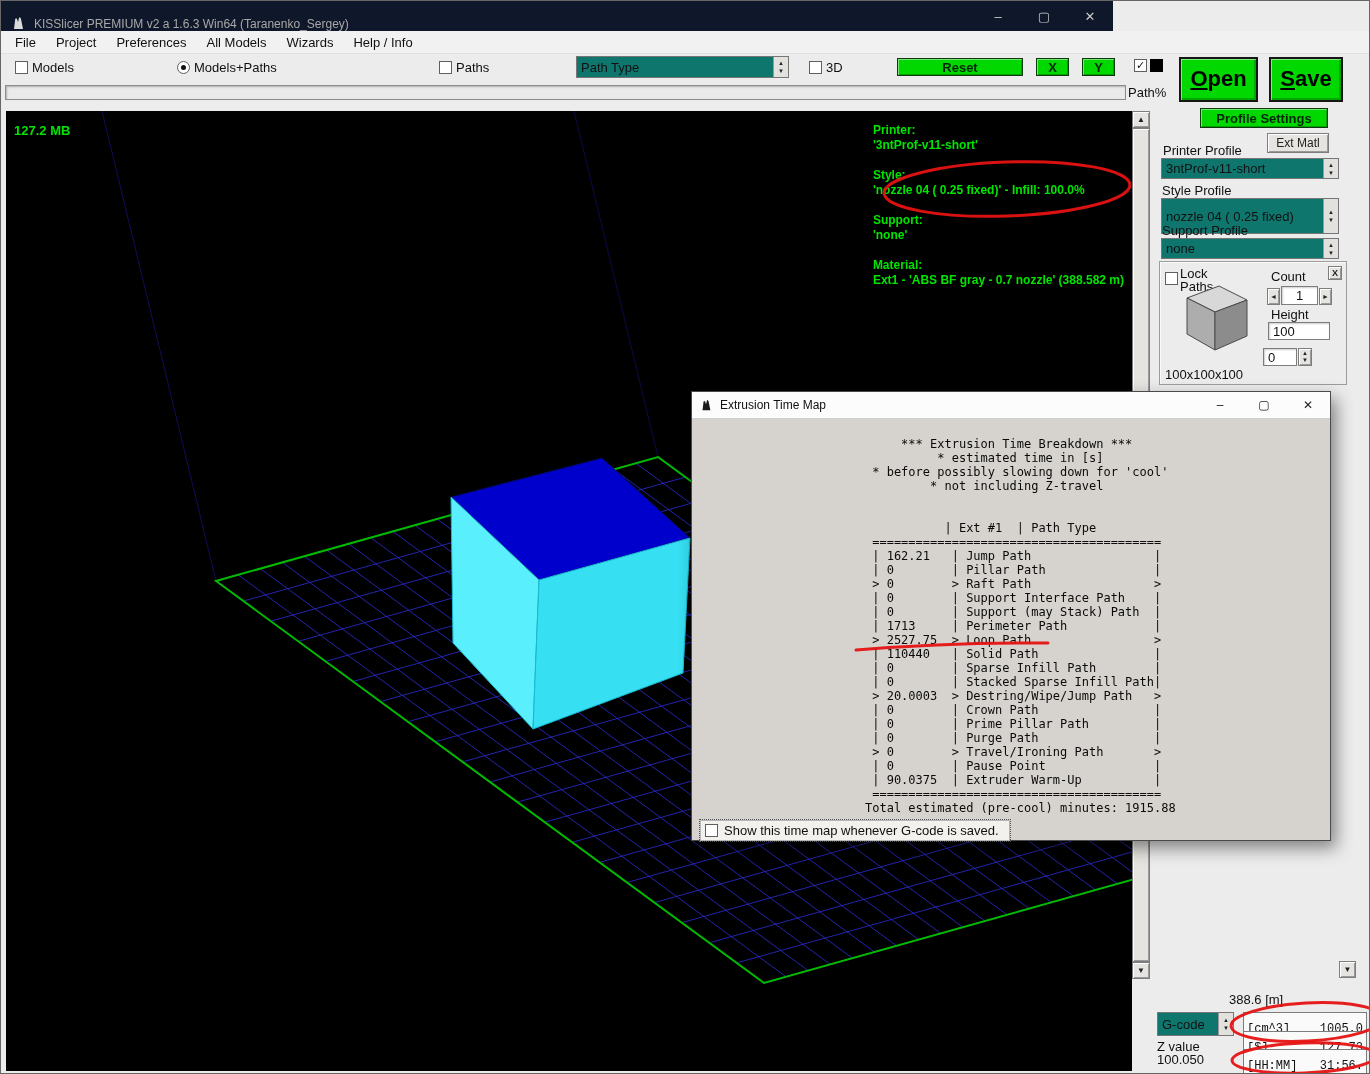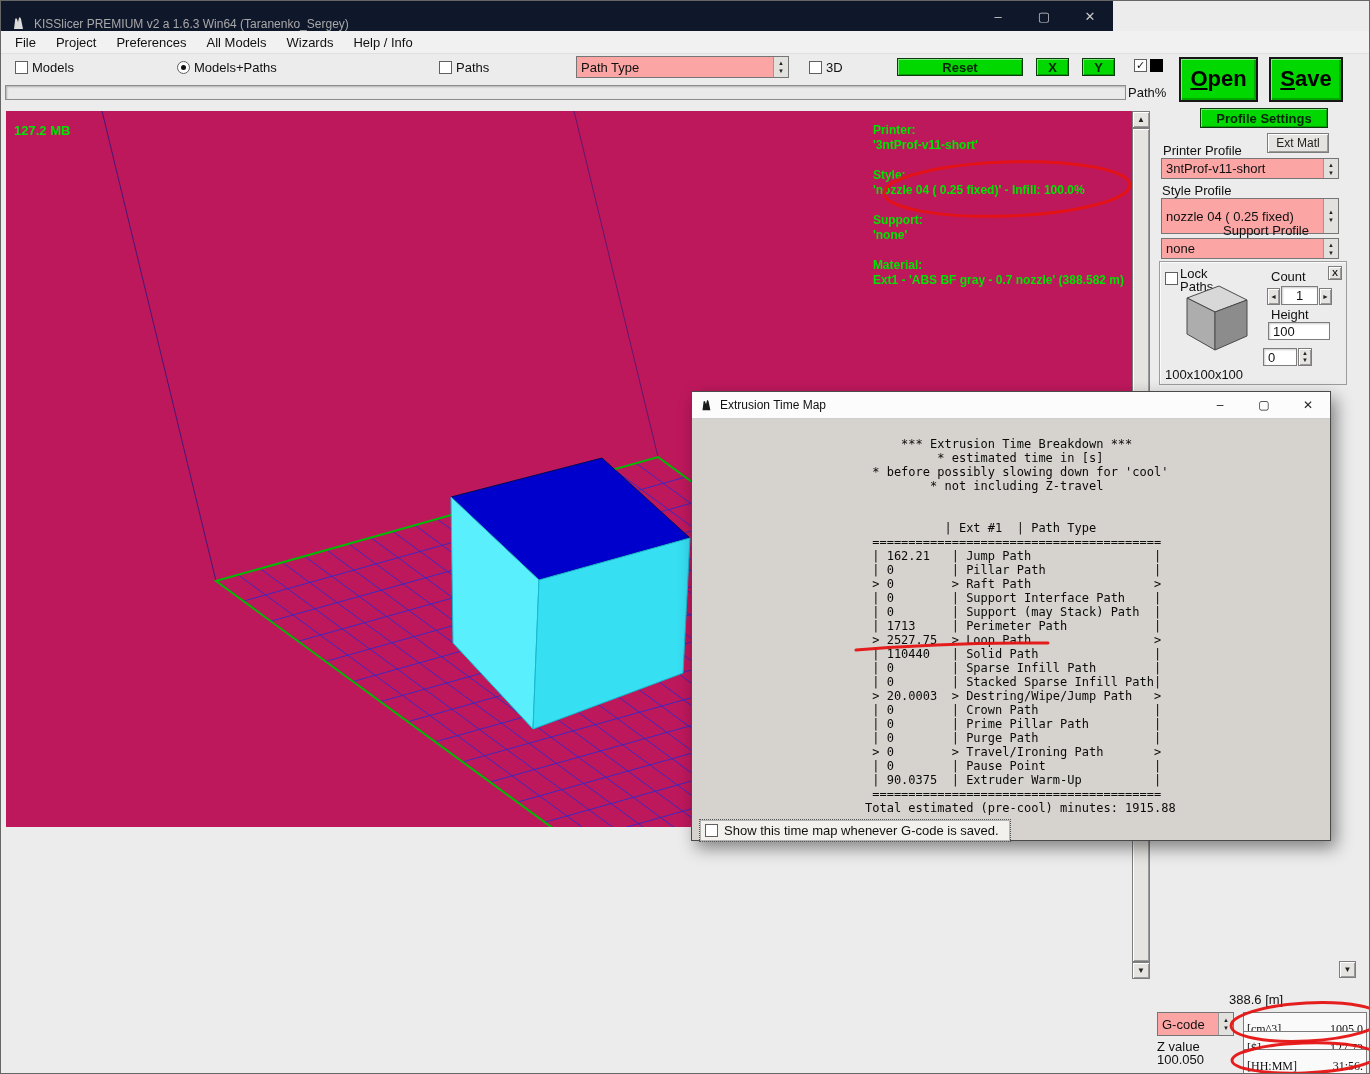--- a/index.html
+++ b/index.html
@@ -26,32 +26,32 @@
             display:flex;align-items:center;justify-content:center;cursor:pointer;
             box-shadow:inset 1px 1px 0 rgba(255,255,255,.45),inset -1px -1px 0 rgba(0,60,0,.35)}
   .bigbtn{display:block;background:#00d800;border:2px solid #161616;color:#000;font-weight:bold;font-size:22px;
           text-align:center;line-height:40px;cursor:pointer;
           box-shadow:inset 1px 1px 0 rgba(255,255,255,.5),inset -2px -2px 0 rgba(0,80,0,.35)}
   .bigbtn::first-letter{text-decoration:underline}
   .btn3d{background:#e6e4e0;border:1px solid #7d7d7d;box-shadow:inset 1px 1px 0 #fff,inset -1px -1px 0 #9a9a9a;
          color:#222;display:flex;align-items:center;justify-content:center;cursor:pointer}
   .sunken{background:#fff;border:1px solid #7d7d7d;box-shadow:inset 1px 1px 2px rgba(0,0,0,.2);font-size:13px;color:#111;
           display:flex;align-items:center;padding:0 4px}
-  .combo{background:#fca5a5;border:1px solid #767676;display:flex;cursor:pointer}
+  .combo{background:#0f766e;border:1px solid #767676;display:flex;cursor:pointer}
   .combo .ct{flex:1;font-size:13px;padding:1px 4px;white-space:nowrap;overflow:hidden;align-self:center;color:#111}
   .combo .spin{width:15px;border-left:1px solid #999;background:#e3e1dd;display:flex;flex-direction:column;
                align-items:center;justify-content:center;gap:2px}
   .combo .spin span{font-size:6px;line-height:6px;color:#222}
   .slider{background:#eaeaea;border:1px solid #8d8d8d;box-shadow:inset 1px 1px 2px rgba(0,0,0,.25);cursor:pointer}
   .strack{background:#dcdbd7}
   .groupbox{border:1px solid #9c9c9c;box-shadow:inset 1px 1px 0 #fbfbfb}
-  .monofield{font-family:Liberation Serif, serif;font-size:12px;background:#fafafa;border:1px solid #7d7d7d;
+  .monofield{font-family:Liberation Mono, monospace;font-size:12px;background:#fafafa;border:1px solid #7d7d7d;
              display:flex;justify-content:space-between;align-items:center;padding:16px 3px;color:#111}
   
-  #viewport{left:5px;top:110px;width:1126px;height:716px;background:#be185d;overflow:hidden}
+  #viewport{left:5px;top:110px;width:1126px;height:960px;background:#000000;overflow:hidden}
   .hud{color:#00e400;font-weight:bold;font-size:12px;line-height:15px;white-space:nowrap}
   .hud-right{right:8px;top:12px;text-align:left}
   .gap15{margin-top:15px}
   #grid-lines line{stroke:#2b2bcc;stroke-width:1;opacity:.85}
   
   .tmwin{left:690px;top:390px;width:640px;height:450px;background:#d6d3ce;border:1px solid #4a4a4a;
          box-shadow:5px 7px 16px rgba(0,0,0,.45);z-index:30}
   .tmtitle{position:absolute;left:0;top:0;width:100%;height:27px;background:#fcfcfc;border-bottom:1px solid #cfcfcf;
            display:flex;align-items:center}
   .tmtitle .t{font-size:12px;color:#111;margin-left:7px}
@@ -217,21 +217,21 @@
 
   <span class="a lbl" style="left:1161px;top:182px">Style Profile</span>
   <div class="a combo" style="left:1160px;top:197px;width:178px;height:36px">
     <span class="ct">nozzle 04 ( 0.25 fixed)</span>
     <span class="spin">
       <span>▲</span>
       <span>▼</span>
     </span>
   </div>
 
-  <span class="a lbl" style="left:1222px;top:222px">Support Profile</span>
+  <span class="a lbl" style="left:1161px;top:222px">Support Profile</span>
   <div class="a combo" style="left:1160px;top:237px;width:178px;height:21px">
     <span class="ct">none</span>
     <span class="spin">
       <span>▲</span>
       <span>▼</span>
     </span>
   </div>
 
   <div class="a groupbox" style="left:1158px;top:260px;width:188px;height:124px"></div>
   <span class="a cb" style="left:1164px;top:271px"></span>

